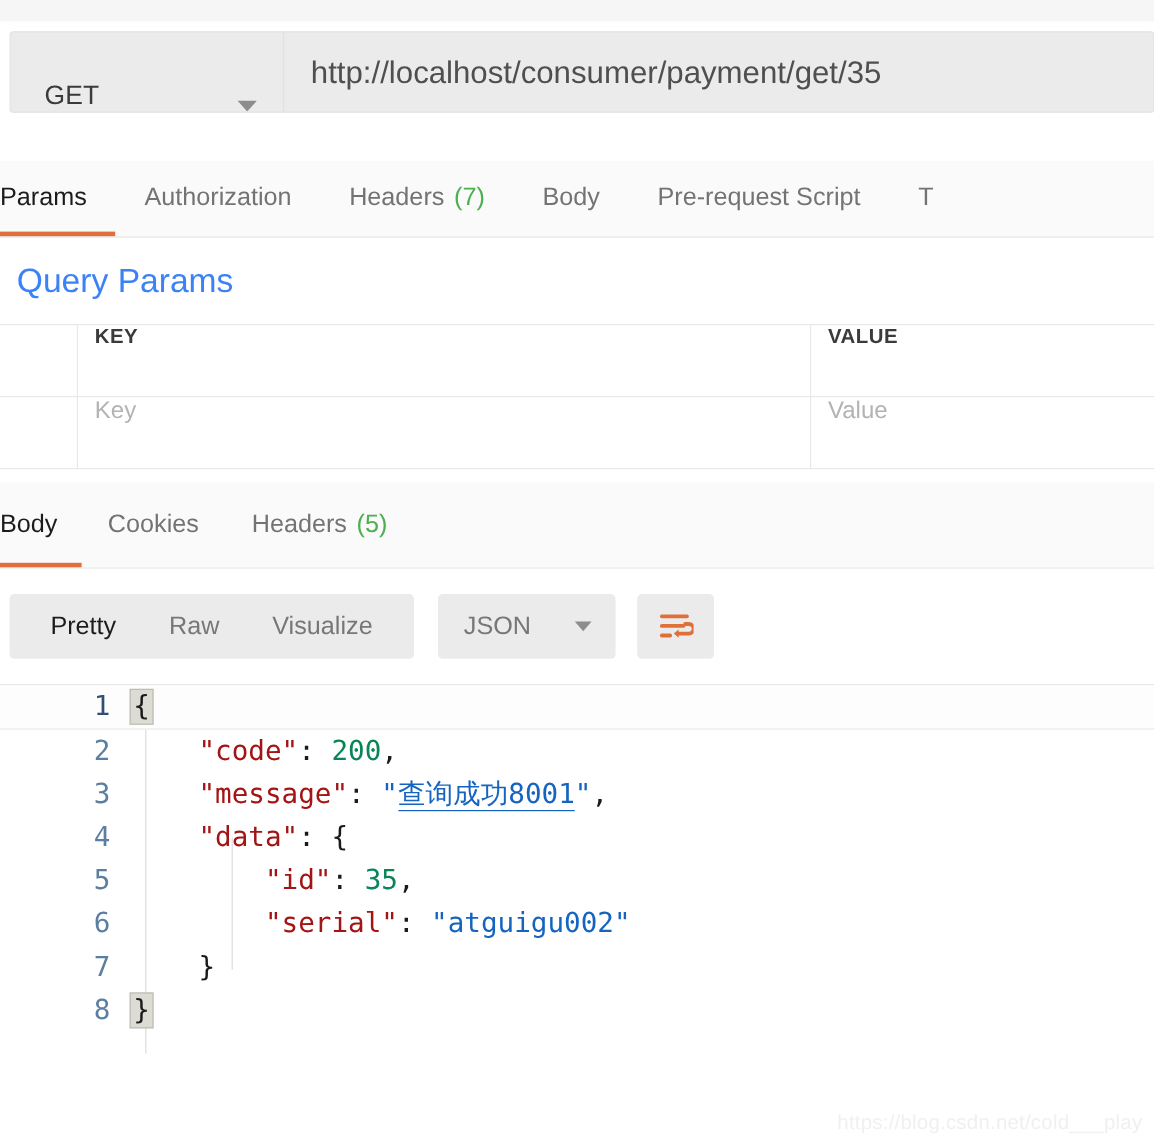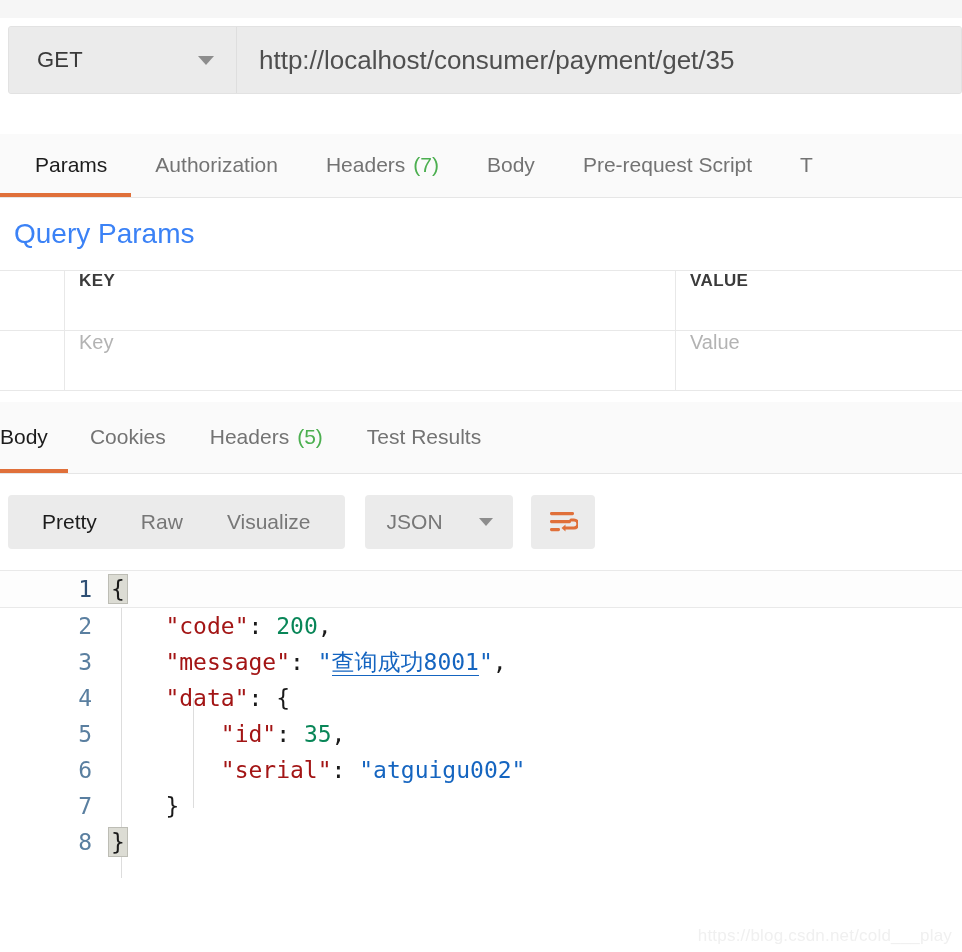--- a/index.html
+++ b/index.html
@@ -41,21 +41,21 @@
     align-items: stretch;
     height: 68px;
     background: #ebebeb;
     border: 1px solid #e2e2e2;
     border-radius: 3px;
     overflow: hidden;
   }
   .method-select {
     width: 228px;
     display: flex;
-    align-items: center;
+    align-items: flex-end;
     justify-content: space-between;
     padding: 0 22px 0 28px;
     border-right: 1px solid #dedede;
     cursor: pointer;
     background: #ebebeb;
   }
   .method-label {
     font-size: 22px;
     color: #3a3a3a;
     letter-spacing: .2px;
@@ -95,21 +95,21 @@
     height: 64px;
     display: flex;
     align-items: center;
     padding: 0 24px;
     font-size: 21px;
     color: #737373;
     white-space: nowrap;
     cursor: pointer;
   }
   .req-tab:first-child { padding-left: 0; }
-  .req-tab.active { color: #1c1c1c; padding-left: 35px; }
+  .req-tab.active { color: #1c1c1c; }
   .req-tab.active::after {
     content: "";
     position: absolute;
     left: 0; right: 0; bottom: 0;
     height: 4px;
     background: #e0703a;
   }
   .req-tab.active:first-child::after { left: 0; right: 0; }
   .tab-count { color: #4caf50; margin-left: 8px; font-size: 21px; }
 
@@ -389,23 +389,20 @@
   <div class="resp-tabs" id="resp-tabs">
       <div class="resp-tab active">
         <span>Body</span>
       </div>
       <div class="resp-tab">
         <span>Cookies</span>
       </div>
       <div class="resp-tab">
         <span>Headers</span>
         <span class="tab-count">(5)</span>
-      </div>
-      <div class="resp-tab">
-        <span>Test Results</span>
       </div>
     </div>
 
   <div class="viewer-bar">
     <div class="seg-group" id="seg-group">
         <div class="seg active">Pretty</div>
         <div class="seg">Raw</div>
         <div class="seg">Visualize</div>
       </div>
 

